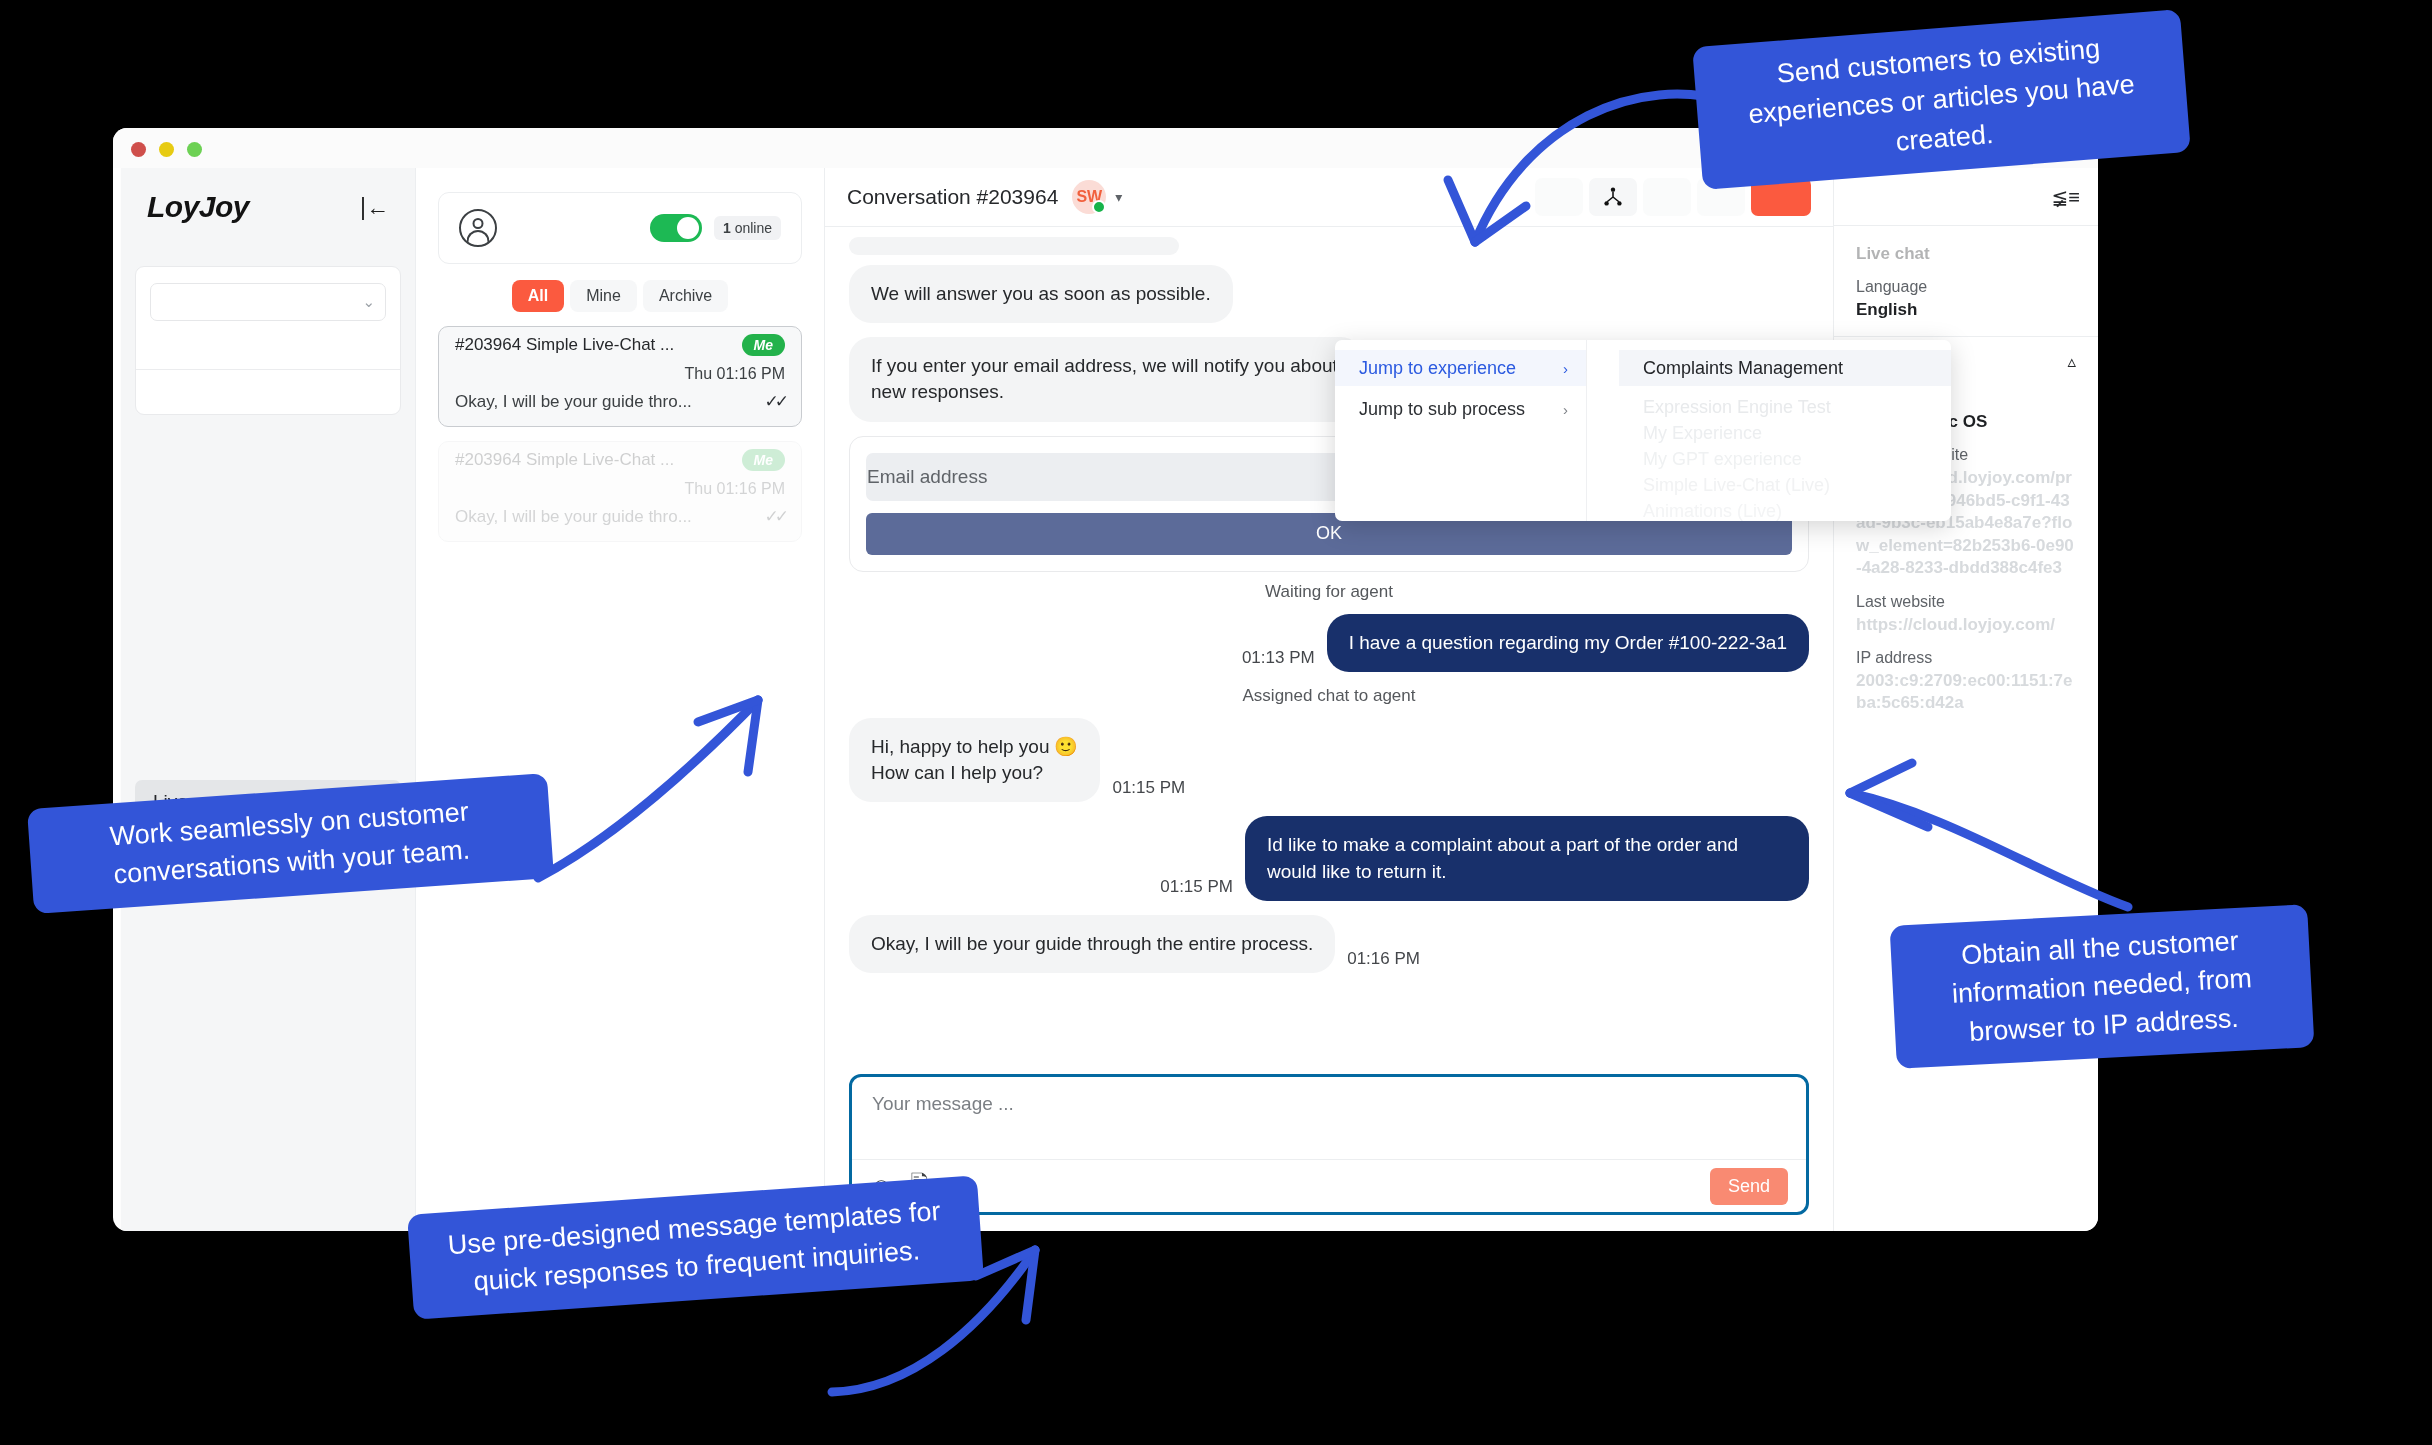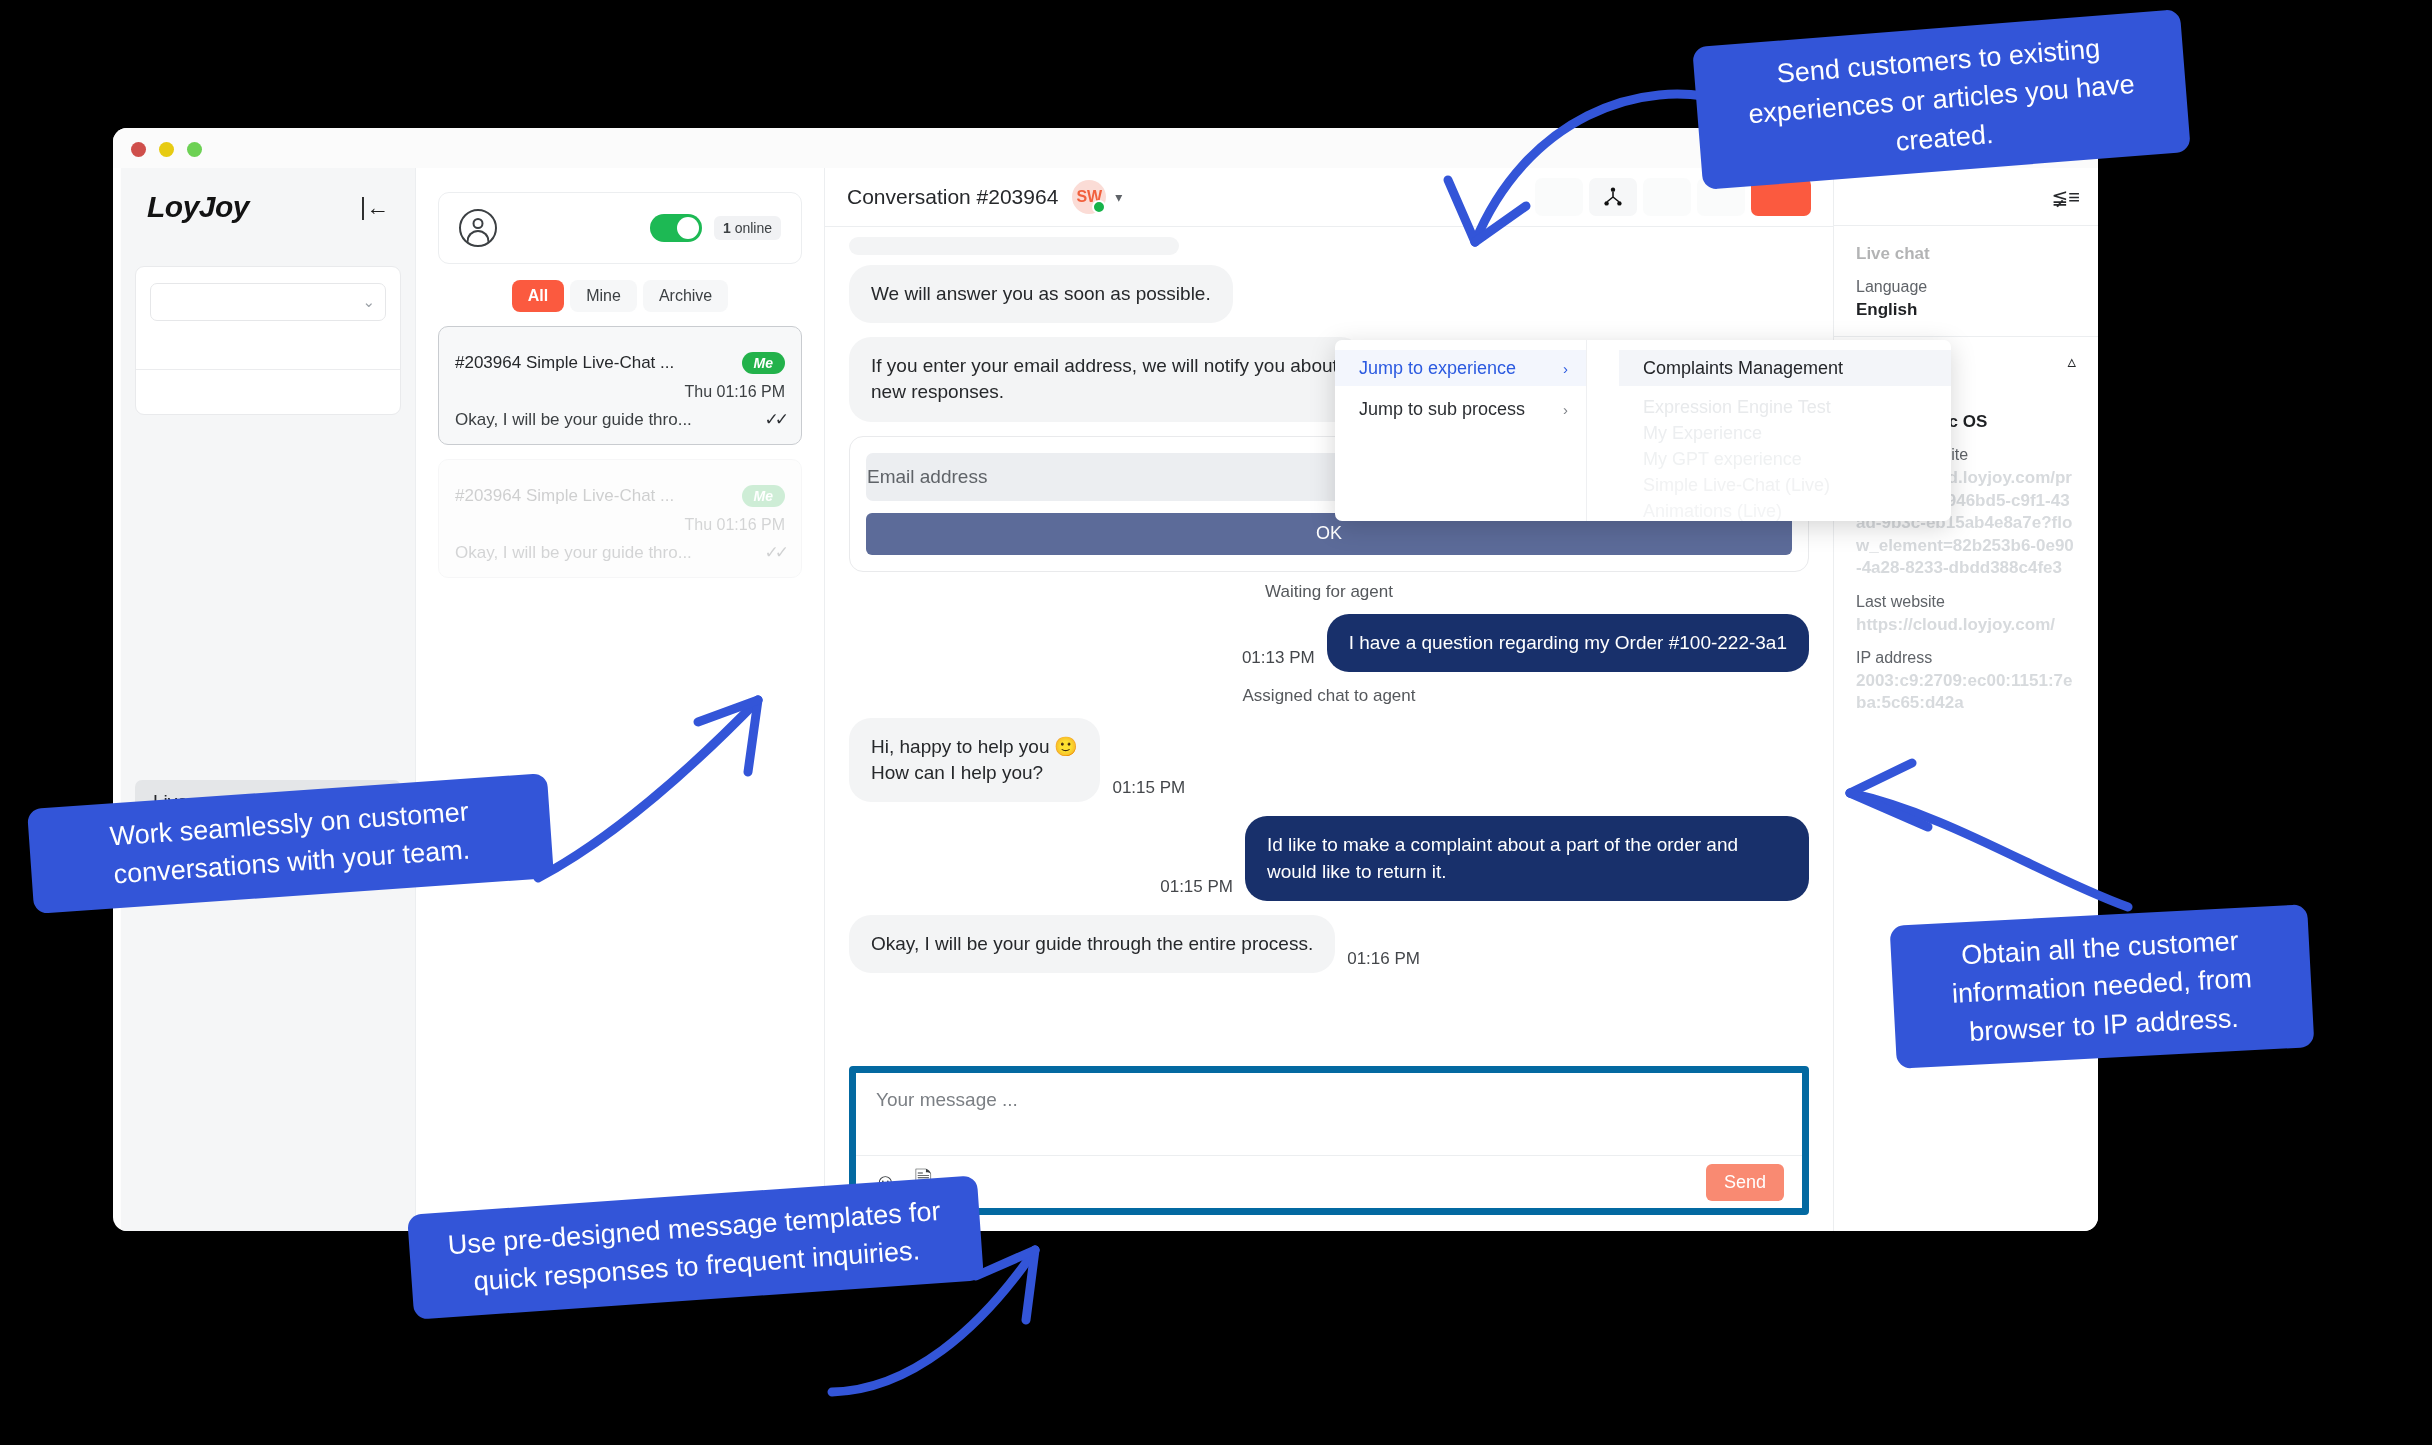--- a/index.html
+++ b/index.html
@@ -65,21 +65,21 @@
   .online-pill{background:#f1f2f4;border-radius:6px;padding:4px 9px;font-size:14px;
     color:#3c4043;white-space:nowrap;}
   .online-pill b{font-weight:700;}
 
   .filter-row{display:flex;justify-content:center;gap:6px;margin-top:16px;}
   .filter{padding:7px 16px;border-radius:8px;font-size:16px;color:#3c4043;
     background:#f6f7f8;}
   .filter.active{background:#fb5a3f;color:#fff;font-weight:700;}
 
   .conv{margin-top:14px;border:1px solid #c9ccd0;border-radius:10px;
-    background:#f7f8f9;padding:25px 16px 14px 16px;}
+    background:#f7f8f9;padding:7px 16px 14px 16px;}
   .conv.faded{opacity:.22;border-color:#d8dadd;}
   .conv-r1{display:flex;align-items:center;justify-content:space-between;}
   .conv-title{font-size:17px;color:#26282b;overflow:hidden;white-space:nowrap;}
   .me-badge{background:#23b24b;color:#fff;font-size:14px;font-weight:700;
     border-radius:11px;padding:3px 12px;font-style:italic;}
   .conv-time{text-align:right;font-size:16px;color:#3c4043;margin-top:9px;}
   .conv-r3{display:flex;align-items:center;justify-content:space-between;margin-top:8px;}
   .conv-prev{font-size:17px;color:#3c4043;overflow:hidden;white-space:nowrap;}
   .ticks{font-size:17px;color:#2e3136;letter-spacing:-4px;}
 
@@ -113,22 +113,22 @@
   .sys-line{text-align:center;font-size:17px;color:#55585c;margin:6px 0 12px 0;}
   .stub{height:18px;background:#f3f4f5;border-radius:18px;margin:0 24px 10px 24px;width:330px;}
 
   .form-card{margin:4px 24px 10px 24px;border:1px solid #e9eaec;border-radius:14px;
     padding:16px;background:#fff;}
   .form-input{height:48px;background:#eceef1;border-radius:7px;display:flex;
     align-items:center;padding-left:1px;color:#5f6368;font-size:19px;}
   .form-ok{margin-top:12px;height:42px;background:#5c6b99;border-radius:6px;
     color:#fff;font-size:18px;display:flex;align-items:center;justify-content:center;}
 
-  #composer{flex:none;margin:16px 24px 16px 24px;border:7px solid #0369a1;
-    border-radius:4px;overflow:hidden;background:#fff;}
+  #composer{flex:none;margin:16px 24px 16px 24px;border:3px solid #0369a1;
+    border-radius:12px;overflow:hidden;background:#fff;}
   .comp-text{height:66px;padding:16px 20px 0 20px;color:#7b7f84;font-size:19px;}
   .comp-bar{height:52px;border-top:1px solid #eceef0;display:flex;align-items:center;
     padding:0 18px;}
   .comp-ico{font-size:22px;color:#3c4043;margin-right:18px;}
   .send-btn{margin-left:auto;background:#f98a72;color:#fff;font-size:18px;
     border-radius:6px;padding:8px 18px;}
 
   
   #info-sidebar{width:264px;flex:none;background:#fff;padding:0;box-sizing:border-box;
     position:relative;}

